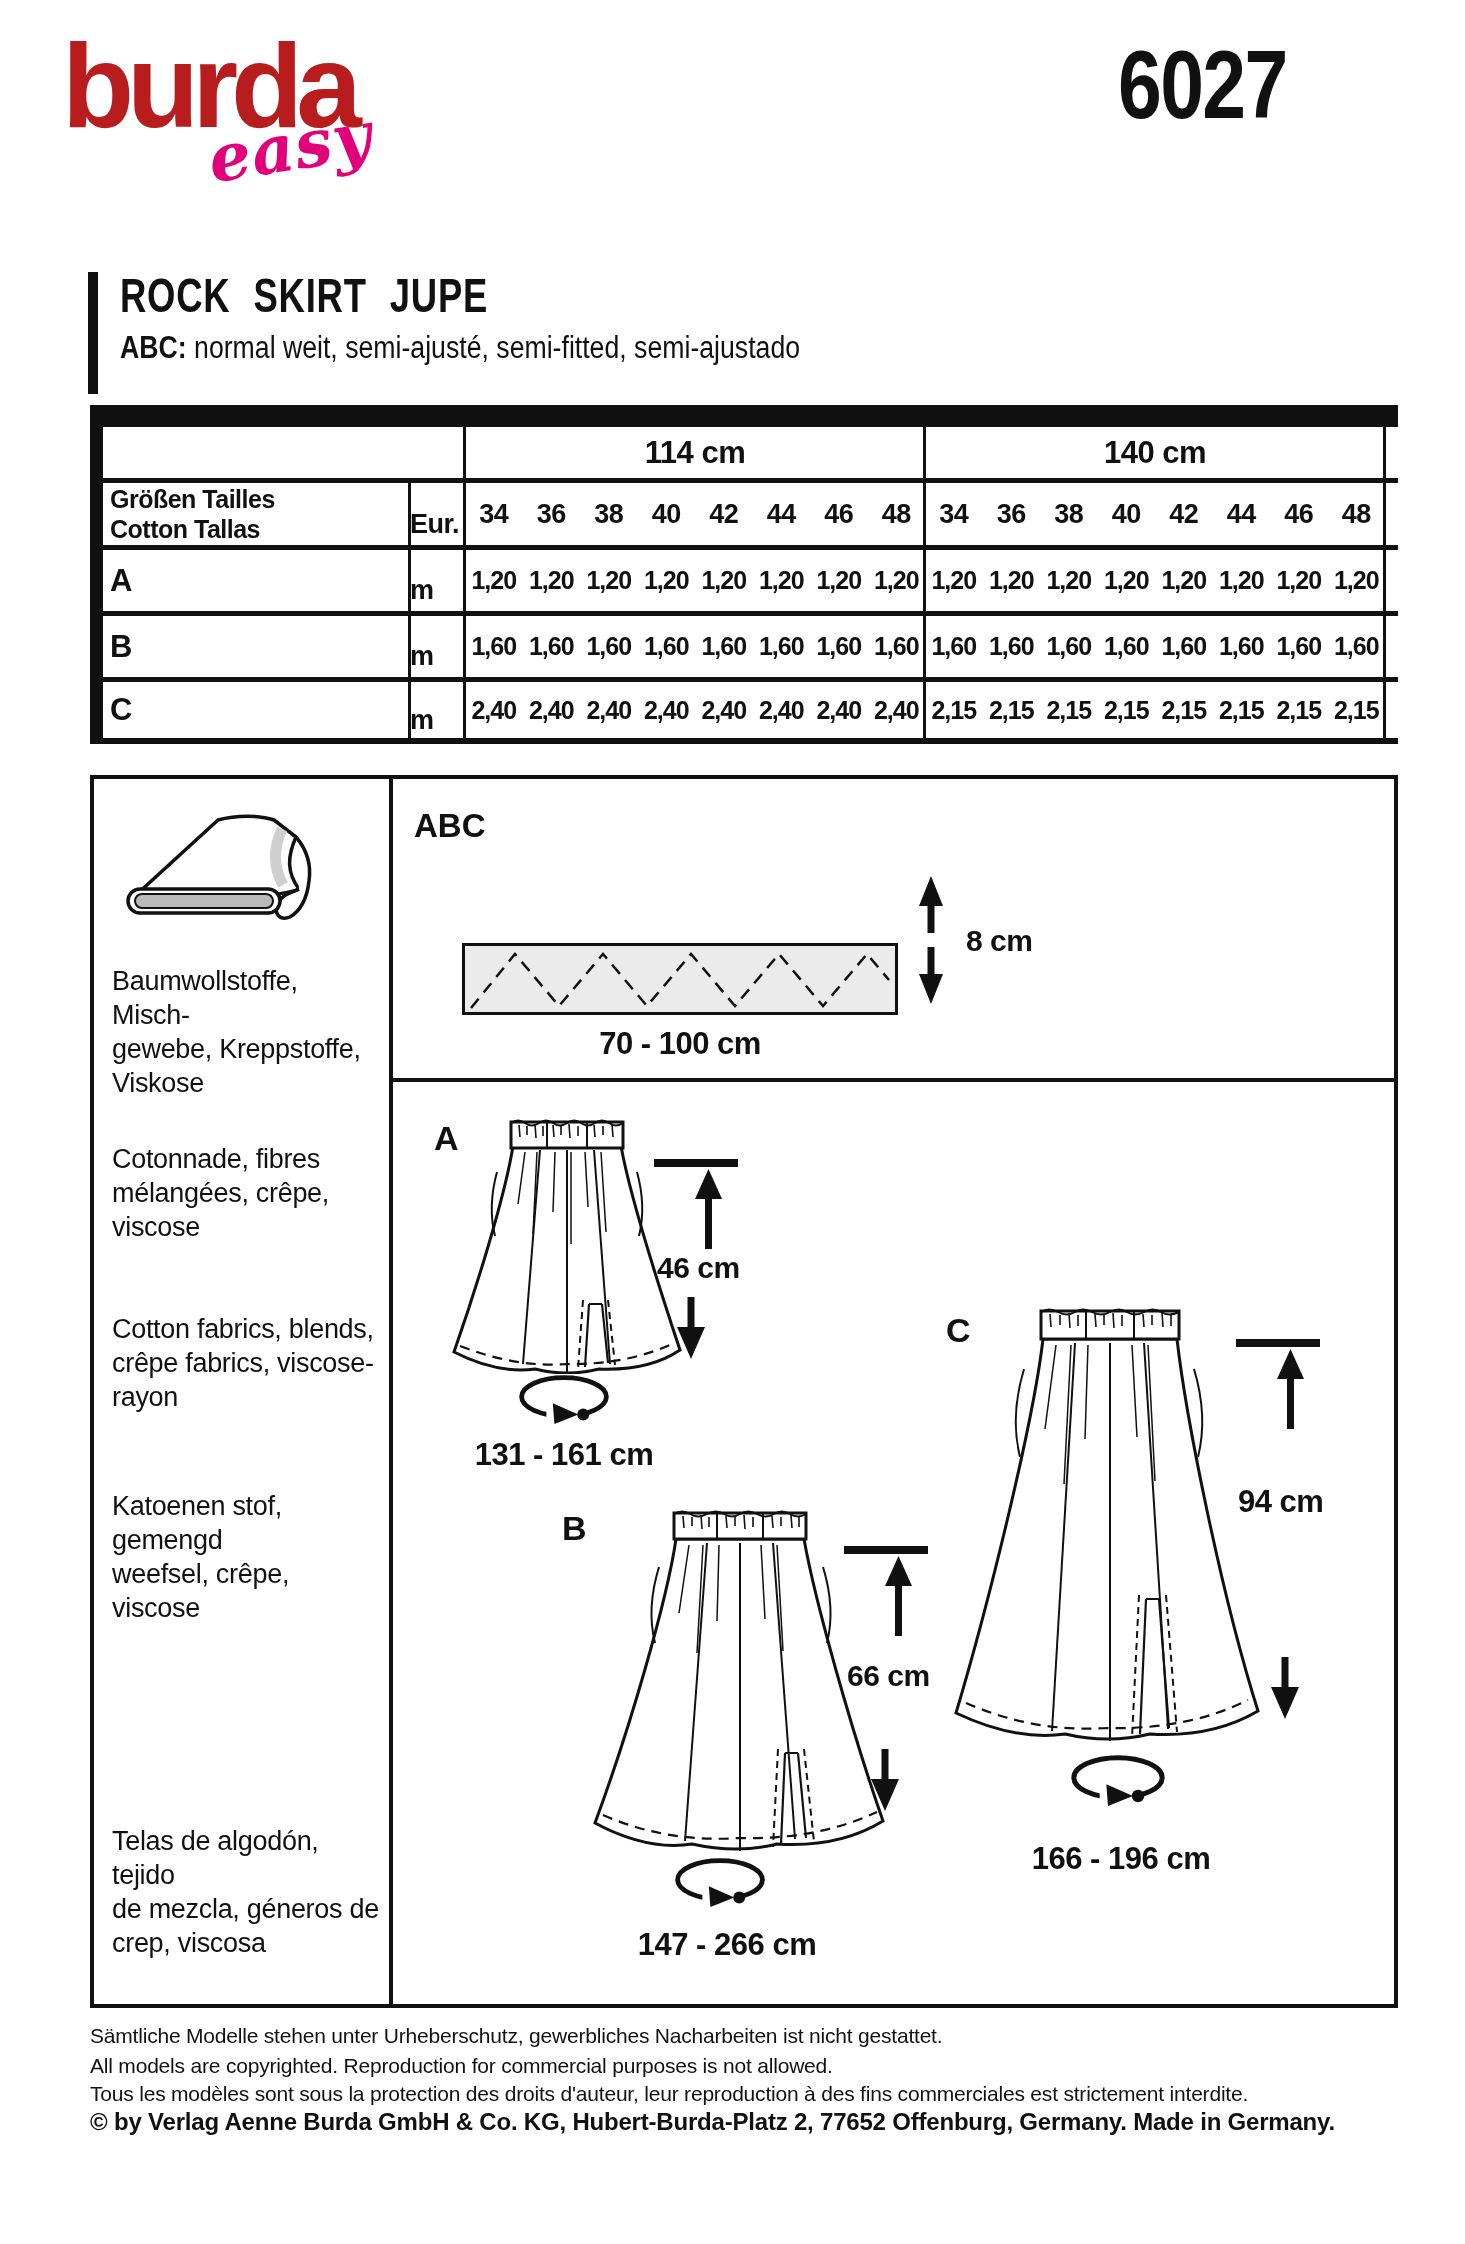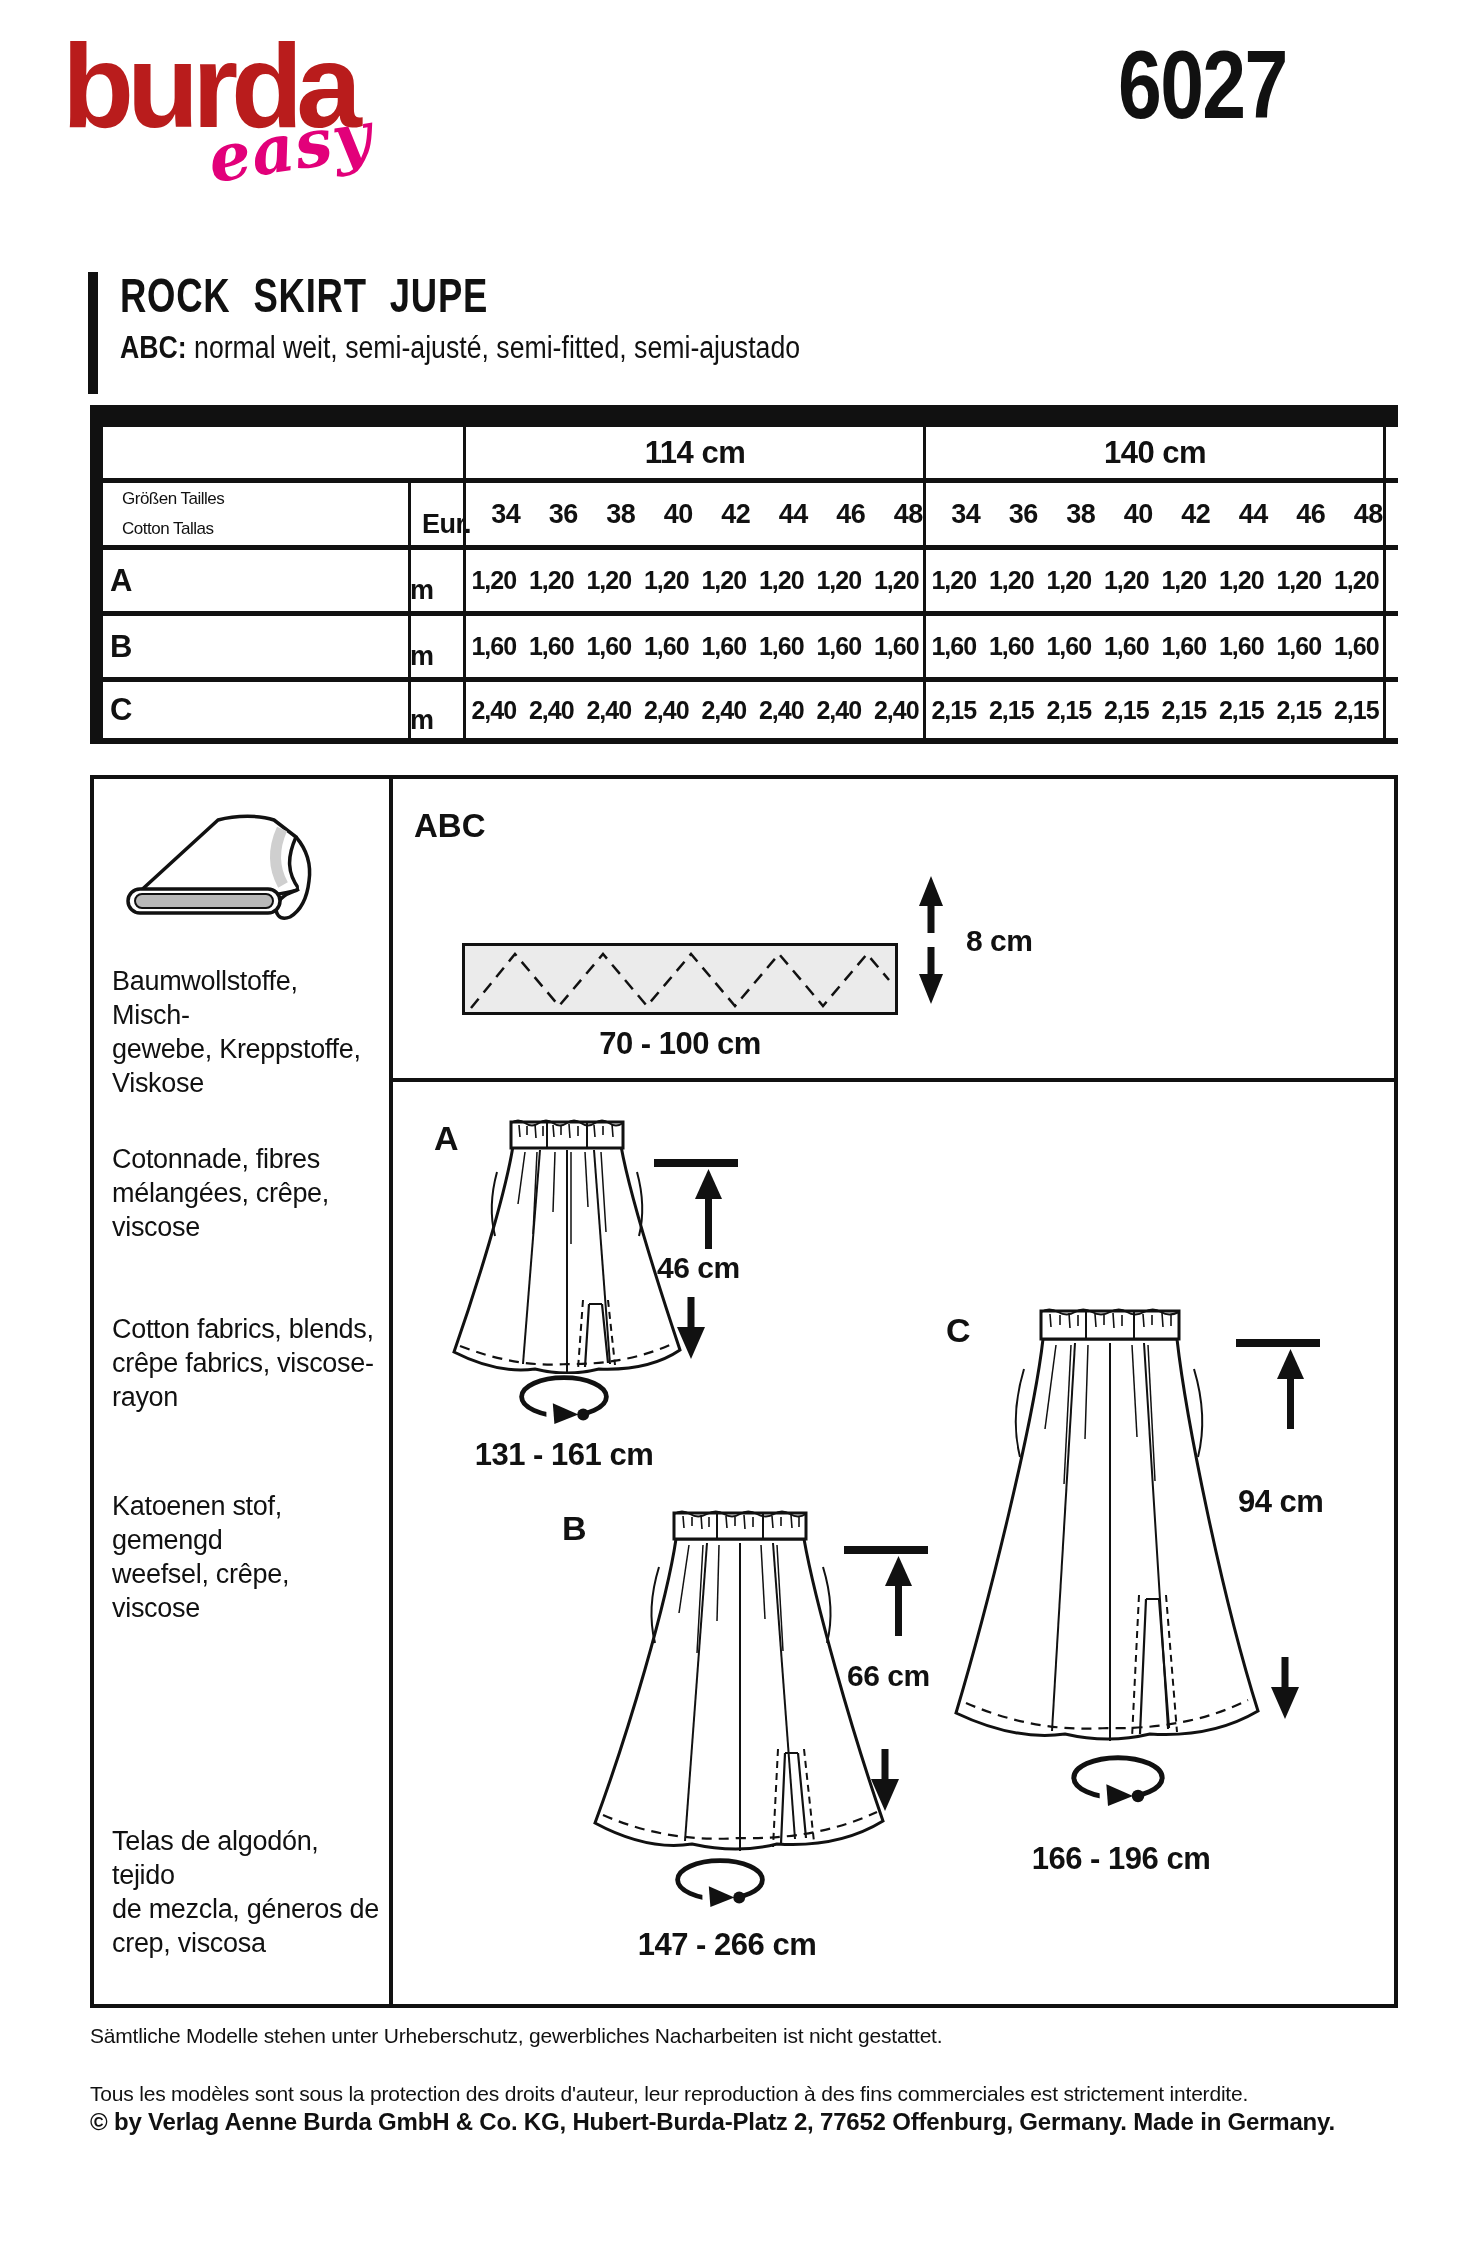--- a/index.html
+++ b/index.html
@@ -27,21 +27,21 @@
   .hrule{position:absolute;left:0;width:100%;height:5px;background:#111;}
   .vrule{position:absolute;width:3px;background:#111;}
   .trow{position:absolute;left:0;width:100%;display:flex;align-items:center;}
   .c-label{width:320px;padding-left:20px;box-sizing:border-box;}
   .c-eur{width:55px;margin-top:20px;}
   .c-sz{width:57.5px;text-align:center;}
   .c-grp{width:460px;text-align:center;}
   .tb31{font-size:31px;font-weight:bold;letter-spacing:-0.5px;}
   .tb27{font-size:27px;font-weight:bold;letter-spacing:-0.5px;}
   .tb25{font-size:25px;font-weight:bold;letter-spacing:-1px;}
-  .hdr2{font-size:17px;font-weight:normal;line-height:30px;letter-spacing:-0.5px;margin-left:12px;}
+  .hdr2{font-size:25px;font-weight:bold;line-height:30px;letter-spacing:-0.5px;}
   
   .mainbox{position:absolute;left:90px;top:775px;width:1308px;height:1233px;border:4px solid #111;box-sizing:border-box;}
   .coldiv{position:absolute;left:295px;top:0;width:4px;height:100%;background:#111;}
   .secdiv{position:absolute;left:299px;top:299px;width:1005px;height:4px;background:#111;}
   .fab{position:absolute;left:18px;width:268px;font-size:27px;line-height:34px;white-space:pre-line;letter-spacing:-0.3px;}
   .viewlab{font-size:34px;font-weight:bold;}
   .dimlab{font-size:30px;font-weight:bold;white-space:nowrap;letter-spacing:-0.5px;}
   .hemlab{font-size:31px;font-weight:bold;text-align:center;letter-spacing:-0.5px;}
   .band{position:absolute;background:#ebebeb;border:3px solid #111;box-sizing:border-box;}
   svg{display:block;}
@@ -337,15 +337,16 @@
       <polygon points="56.5,12 43,42 70,42" fill="#111"></polygon>
     </svg>
     <div class="abs dimlab" style="left:1144px;top:705px;font-size:31px;">94 cm</div>
     <svg class="abs" style="left:1172px;top:878px;" width="38" height="64" viewBox="0 0 38 64">
       <rect x="15.5" y="0" width="7" height="32" fill="#111"></rect>
       <polygon points="19,62 5,30 33,30" fill="#111"></polygon>
     </svg>
   </div>
 
   <div class="foot" style="top:2024px;">Sämtliche Modelle stehen unter Urheberschutz, gewerbliches Nacharbeiten ist nicht gestattet.</div>
+  <div class="foot" style="top:2054px;">All models are copyrighted. Reproduction for commercial purposes is not allowed.</div>
   <div class="foot" style="top:2082px;">Tous les modèles sont sous la protection des droits d'auteur, leur reproduction à des fins commerciales est strictement interdite.</div>
   <div class="foot foot4" style="top:2108px;">© by Verlag Aenne Burda GmbH &amp; Co. KG, Hubert-Burda-Platz 2, 77652 Offenburg, Germany. Made in Germany.</div>
 </div>
 
 </body></html>

